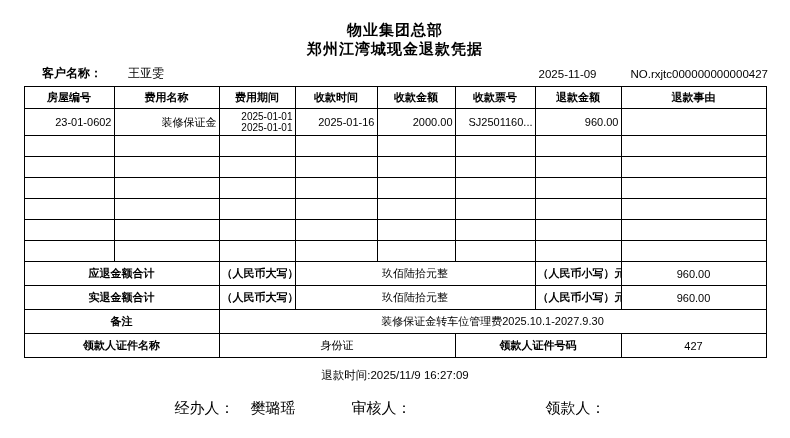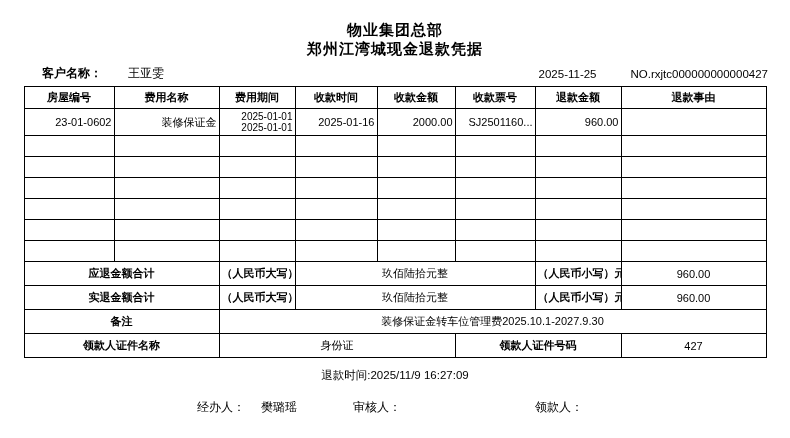--- a/index.html
+++ b/index.html
@@ -115,21 +115,21 @@
   tr.idrow td.id-value {
     font-weight: normal;
   }
   .refund-time {
     text-align: center;
     font-size: 11.5px;
     padding-top: 10px;
   }
   .footer-row {
     display: flex;
-    font-size: 12px;
+    font-size: 15px;
     padding: 16px 0 0 6px;
     justify-content: center;
   }
   .footer-item {
     display: flex;
     align-items: center;
   }
   .f1 { margin-left: 0; }
   .f-label { font-weight: normal; }
   .f-value { margin-left: 16px; }
@@ -143,21 +143,21 @@
 
   <div class="title-block">
     <div class="title-line1">物业集团总部</div>
     <div class="title-line2">郑州江湾城现金退款凭据</div>
   </div>
 
   <div class="meta-row">
     <span class="meta-label">客户名称：</span>
     <span class="meta-value">王亚雯</span>
     <span class="meta-spacer"></span>
-    <span class="meta-date">2025-11-25</span>
+    <span class="meta-date">2025-11-09</span>
     <span class="meta-no">NO.rxjtc000000000000427</span>
   </div>
 
   <table class="main">
     <colgroup>
       <col style="width:90px">
       <col style="width:105px">
       <col style="width:76px">
       <col style="width:82px">
       <col style="width:78px">

